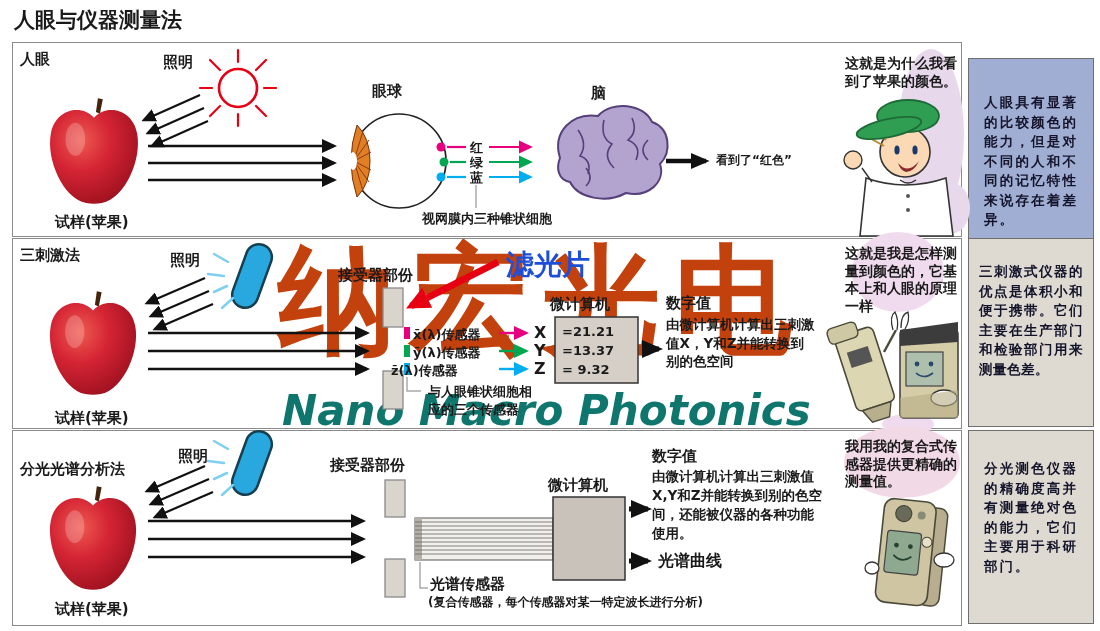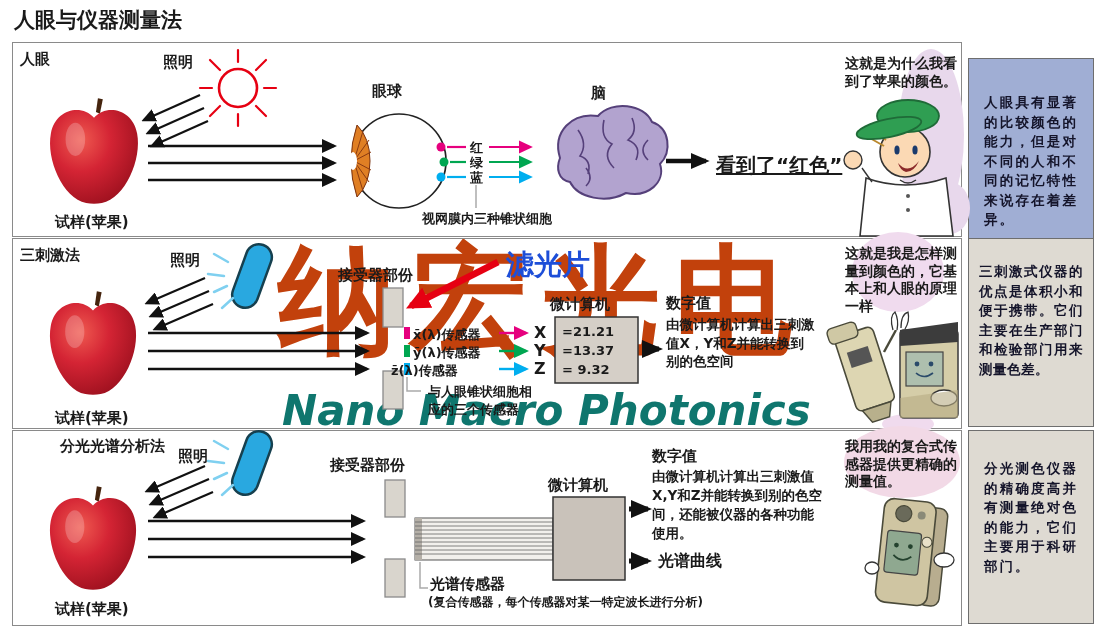--- a/index.html
+++ b/index.html
@@ -270,21 +270,21 @@
 
   <div class="abs z3 lbl" style="left:20px;top:50px;">人眼</div>
   <div class="abs z3 lbl" style="left:163px;top:53px;">照明</div>
   <div class="abs z3 lbl" style="left:55px;top:213px;">试样(苹果)</div>
   <div class="abs z3 lbl" style="left:372px;top:82px;">眼球</div>
   <div class="abs z3 lbl-sm" style="left:470px;top:139px;">红</div>
   <div class="abs z3 lbl-sm" style="left:470px;top:154px;">绿</div>
   <div class="abs z3 lbl-sm" style="left:470px;top:169px;">蓝</div>
   <div class="abs z3 lbl-sm" style="left:422px;top:210px;">视网膜内三种锥状细胞</div>
   <div class="abs z3 lbl" style="left:591px;top:84px;">脑</div>
-  <div class="abs z3 lbl" style="left:716px;top:152px;font-size:20px;text-decoration:underline;">看到了“红色”</div>
+  <div class="abs z3 lbl" style="left:716px;top:152px;font-size:12px;">看到了“红色”</div>
   <div class="abs z3 speech" style="left:845px;top:55px;width:118px;">这就是为什么我看到了苹果的颜色。</div>
 
   <div class="abs z3 lbl" style="left:20px;top:246px;">三刺激法</div>
   <div class="abs z3 lbl" style="left:170px;top:251px;">照明</div>
   <div class="abs z3 lbl" style="left:55px;top:409px;">试样(苹果)</div>
   <div class="abs z3 lbl" style="left:338px;top:266px;">接受器部份</div>
   <div class="abs z3" style="left:506px;top:246px;font-size:28px;font-weight:700;color:#1d4ed8;">滤光片</div>
   <div class="abs z3 lbl-sm" style="left:413px;top:326px;">x̄(λ)传感器</div>
   <div class="abs z3 lbl-sm" style="left:413px;top:344px;">ȳ(λ)传感器</div>
   <div class="abs z3 lbl-sm" style="left:391px;top:362px;">z̄(λ)传感器</div>
@@ -293,21 +293,21 @@
   <div class="abs z3" style="left:534px;top:359px;font-size:16px;font-weight:600;">Z</div>
   <div class="abs z3 lbl" style="left:550px;top:295px;">微计算机</div>
   <div class="abs z3" style="left:562px;top:324px;font-size:13px;font-weight:600;">=21.21</div>
   <div class="abs z3" style="left:562px;top:343px;font-size:13px;font-weight:600;">=13.37</div>
   <div class="abs z3" style="left:562px;top:362px;font-size:13px;font-weight:600;">= 9.32</div>
   <div class="abs z3" style="left:428px;top:383px;width:112px;font-size:13px;font-weight:600;line-height:17.5px;">与人眼锥状细胞相应的三个传感器</div>
   <div class="abs z3 lbl" style="left:666px;top:294px;">数字值</div>
   <div class="abs z3 body-txt" style="left:666px;top:315px;width:150px;">由微计算机计算出三刺激值X，Y和Z并能转换到别的色空间</div>
   <div class="abs z3 speech" style="left:845px;top:245px;width:120px;">这就是我是怎样测量到颜色的，它基本上和人眼的原理一样</div>
 
-  <div class="abs z3 lbl" style="left:20px;top:437px;margin-left:40px;">分光光谱分析法</div>
+  <div class="abs z3 lbl" style="left:20px;top:460px;">分光光谱分析法</div>
   <div class="abs z3 lbl" style="left:178px;top:447px;">照明</div>
   <div class="abs z3 lbl" style="left:55px;top:600px;">试样(苹果)</div>
   <div class="abs z3 lbl" style="left:330px;top:456px;">接受器部份</div>
   <div class="abs z3 lbl" style="left:548px;top:476px;">微计算机</div>
   <div class="abs z3 lbl" style="left:652px;top:447px;">数字值</div>
   <div class="abs z3 body-txt" style="left:652px;top:467px;width:172px;line-height:19px;">由微计算机计算出三刺激值X,Y和Z并能转换到别的色空间，还能被仪器的各种功能使用。</div>
   <div class="abs z3 lbl" style="left:658px;top:551px;font-size:16px;">光谱曲线</div>
   <div class="abs z3 lbl" style="left:430px;top:575px;">光谱传感器</div>
   <div class="abs z3" style="left:428px;top:594px;font-size:12px;font-weight:600;white-space:nowrap;">(复合传感器，每个传感器对某一特定波长进行分析)</div>
   <div class="abs z3 speech" style="left:845px;top:438px;width:120px;">我用我的复合式传感器提供更精确的测量值。</div>

